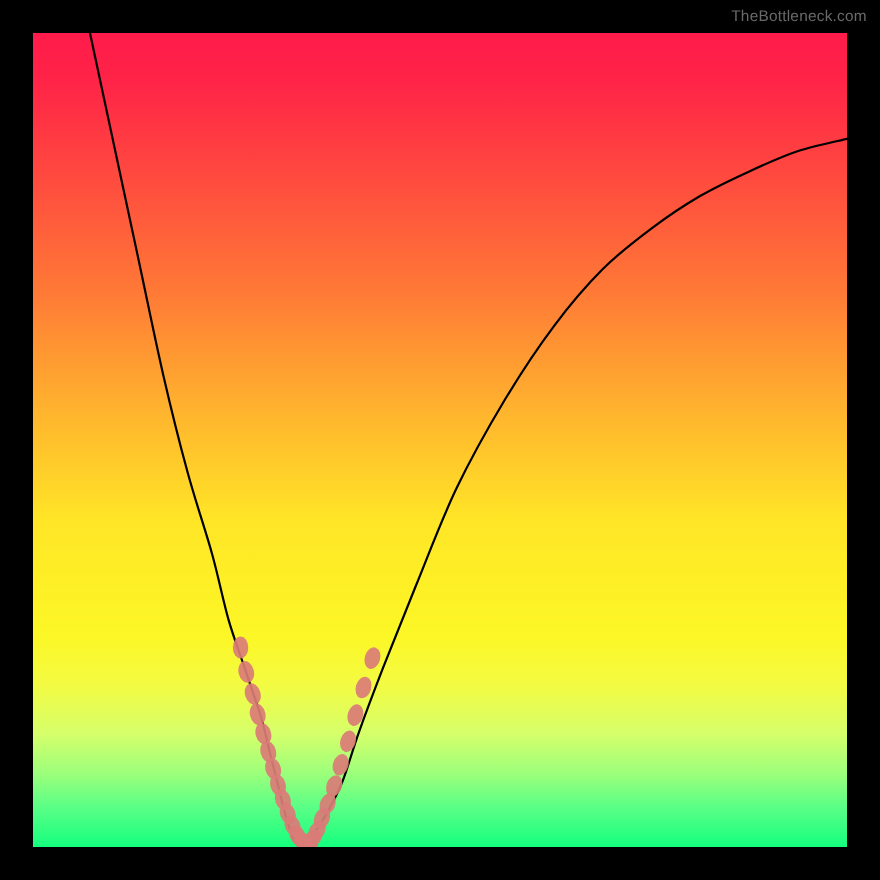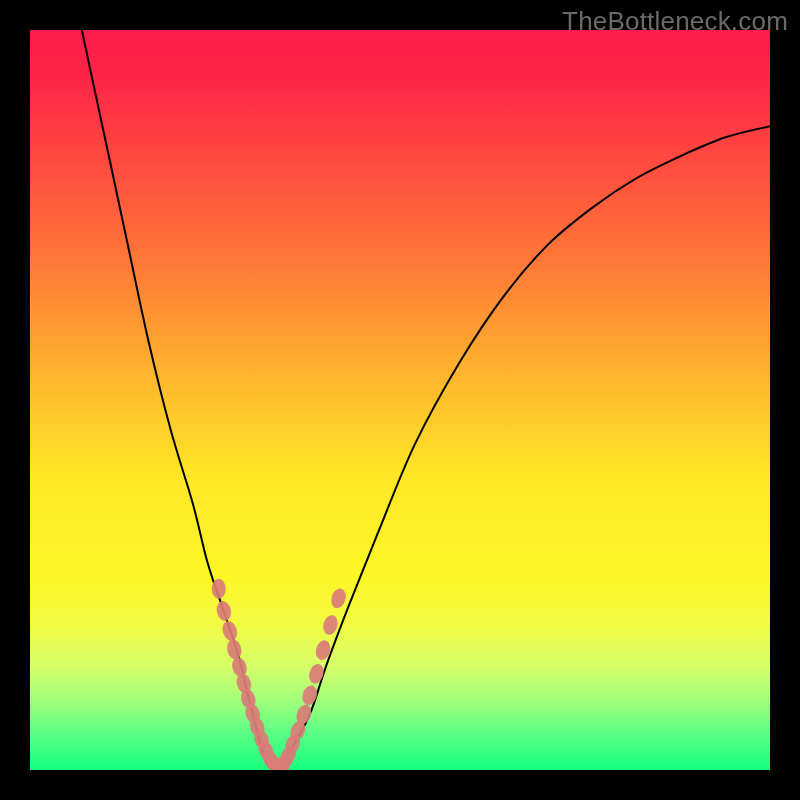--- a/index.html
+++ b/index.html
@@ -40,21 +40,21 @@
   }
   .plot {
     position: absolute;
     inset: 0;
   }
   .watermark {
     position: absolute;
     top: 6px;
     right: 12px;
     color: #6a6a6a;
-    font-size: 26px;
+    font-size: 14px;
     letter-spacing: 0.2px;
     font-weight: 500;
   }
 </style>
 </head>
 <body>
 
 <div class="watermark">TheBottleneck.com</div>
 
 <div class="frame">

